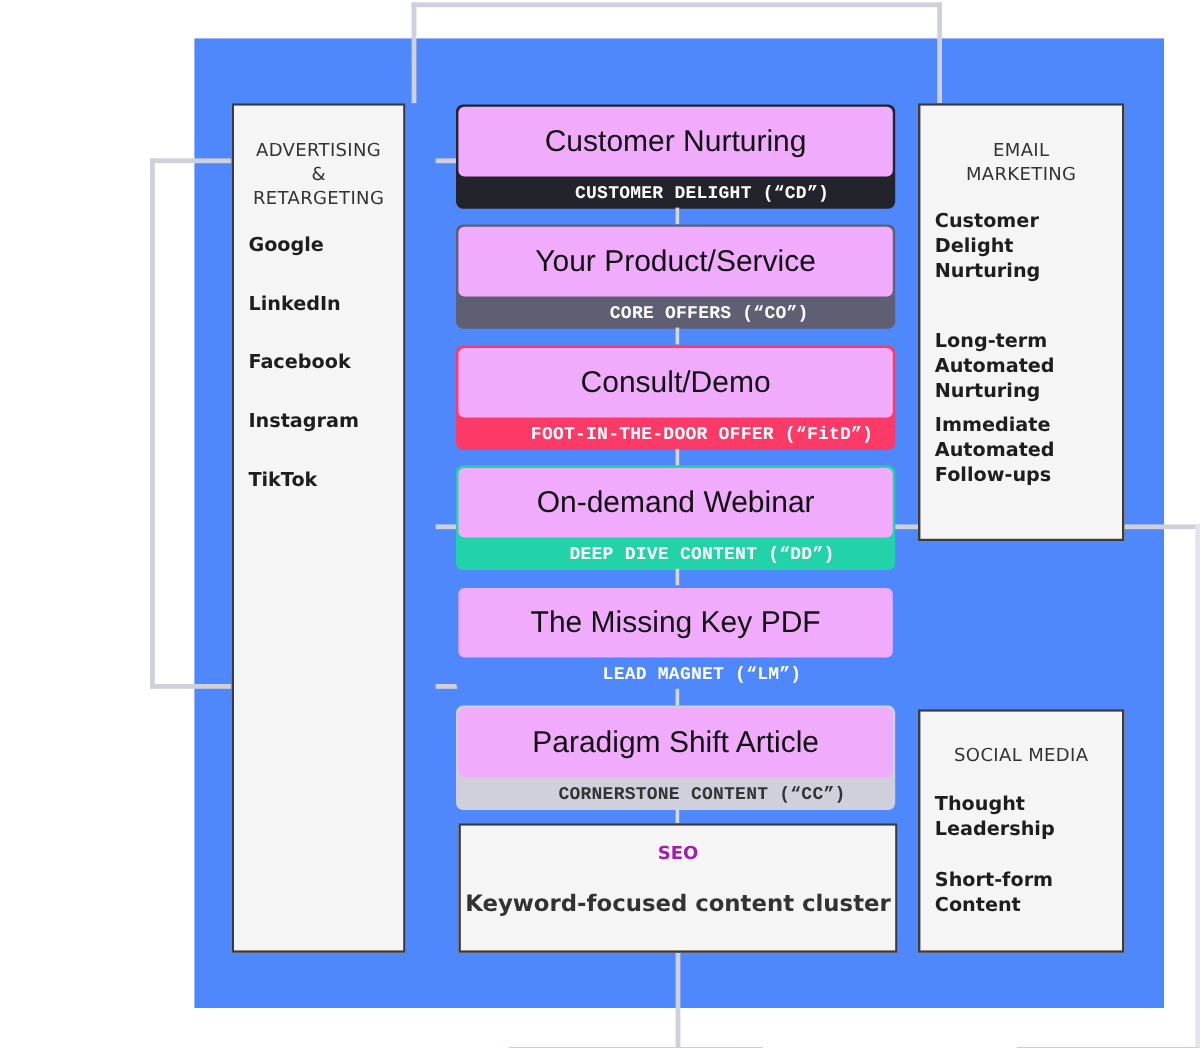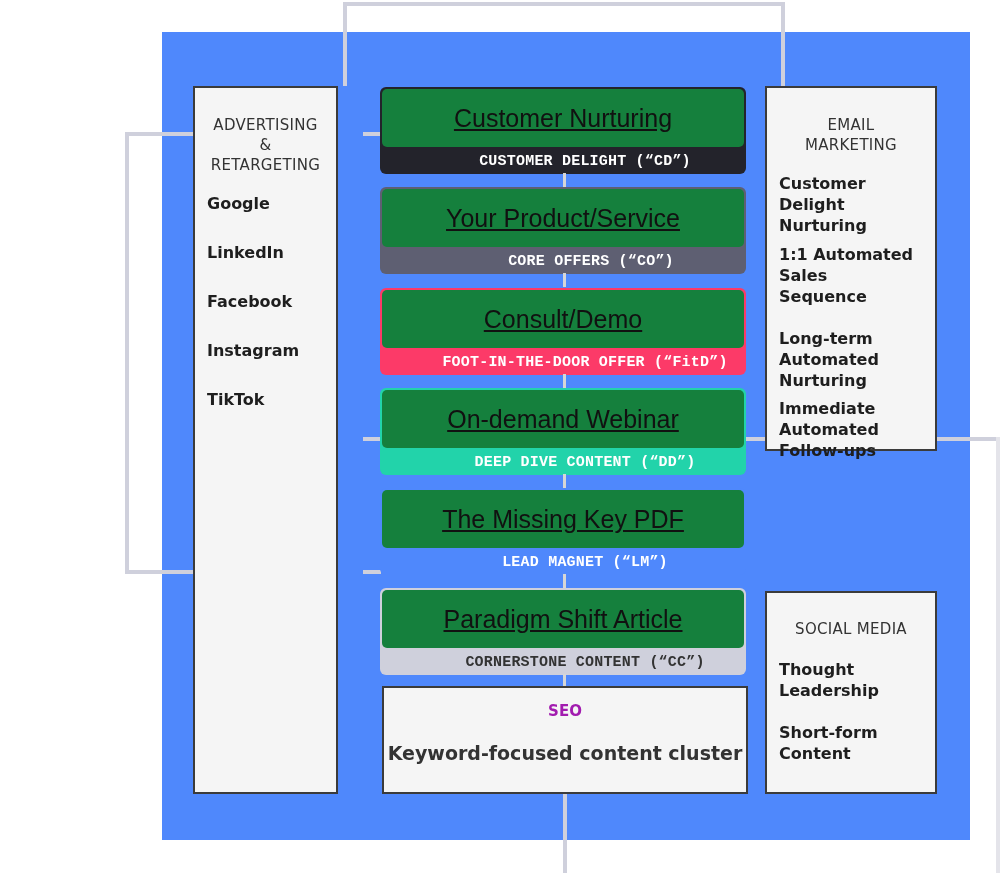--- a/index.html
+++ b/index.html
@@ -22,23 +22,23 @@
     text-align:center; font-size:15px; letter-spacing:0.3px; color:#333;
     line-height:20px;
   }
   .side-item { font-weight:bold; font-size:16px; color:#1e1e1e; line-height:21px; }
   .card {
     position:absolute; left:380px; width:366px; height:87px;
     border-radius:6px; box-sizing:border-box; overflow:hidden;
   }
   .card .top {
     position:absolute; left:2px; right:2px; top:2px; height:58px;
-    background:#15803d; border-radius:5px;
+    background:#f0abfc; border-radius:5px;
     display:flex; align-items:center; justify-content:center;
-    font-family:"Liberation Sans", sans-serif; font-size:25px; color:#111;text-decoration:underline;
+    font-family:"Liberation Sans", sans-serif; font-size:25px; color:#111;
   }
   .card .band {
     position:absolute; left:0; right:0; bottom:0; height:26px;
     display:flex; align-items:center; justify-content:center;
     font-family:Liberation Mono, monospace; font-weight:bold; font-size:15px;
     letter-spacing:0.2px;
     margin-left:44px;
   }
   .link { position:absolute; left:563px; width:3px; height:14px; background:#d6d6d6; }
 </style>
@@ -68,22 +68,21 @@
     <div class="side-item" style="margin-bottom:28px;">LinkedIn</div>
     <div class="side-item" style="margin-bottom:28px;">Facebook</div>
     <div class="side-item" style="margin-bottom:28px;">Instagram</div>
     <div class="side-item">TikTok</div>
   </div>
 </div>
 
 <div class="panel" style="left:765px; top:86px; width:172px; height:365px;">
   <div class="panel-title" style="margin:27px 30px 0 30px;">EMAIL MARKETING</div>
   <div style="margin:18px 20px 0 12px;">
-    <div class="side-item" style="margin-bottom:8px; width:100px;">Customer Delight Nurturing</div>
-    <div class="side-item" style="margin-bottom:21px;">1:1 Automated Sales Sequence</div>
+    <div class="side-item" style="margin-bottom:37px; width:100px;">Customer Delight Nurturing</div>
     <div class="side-item" style="margin-bottom:7px; width:100px;">Long-term Automated Nurturing</div>
     <div class="side-item" style="width:100px;">Immediate Automated Follow-ups</div>
   </div>
 </div>
 
 <div class="panel" style="left:765px; top:591px; width:172px; height:203px;">
   <div class="panel-title" style="margin:26px 8px 0 8px;">SOCIAL MEDIA</div>
   <div style="margin:20px 20px 0 12px;">
     <div class="side-item" style="margin-bottom:21px; width:100px;">Thought Leadership</div>
     <div class="side-item" style="width:100px;">Short-form Content</div>

